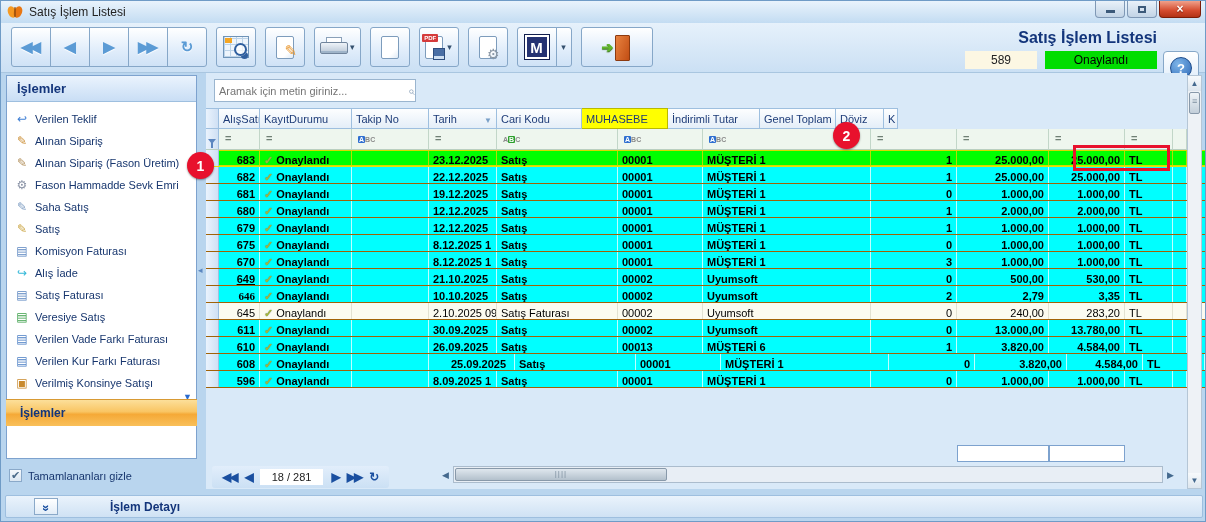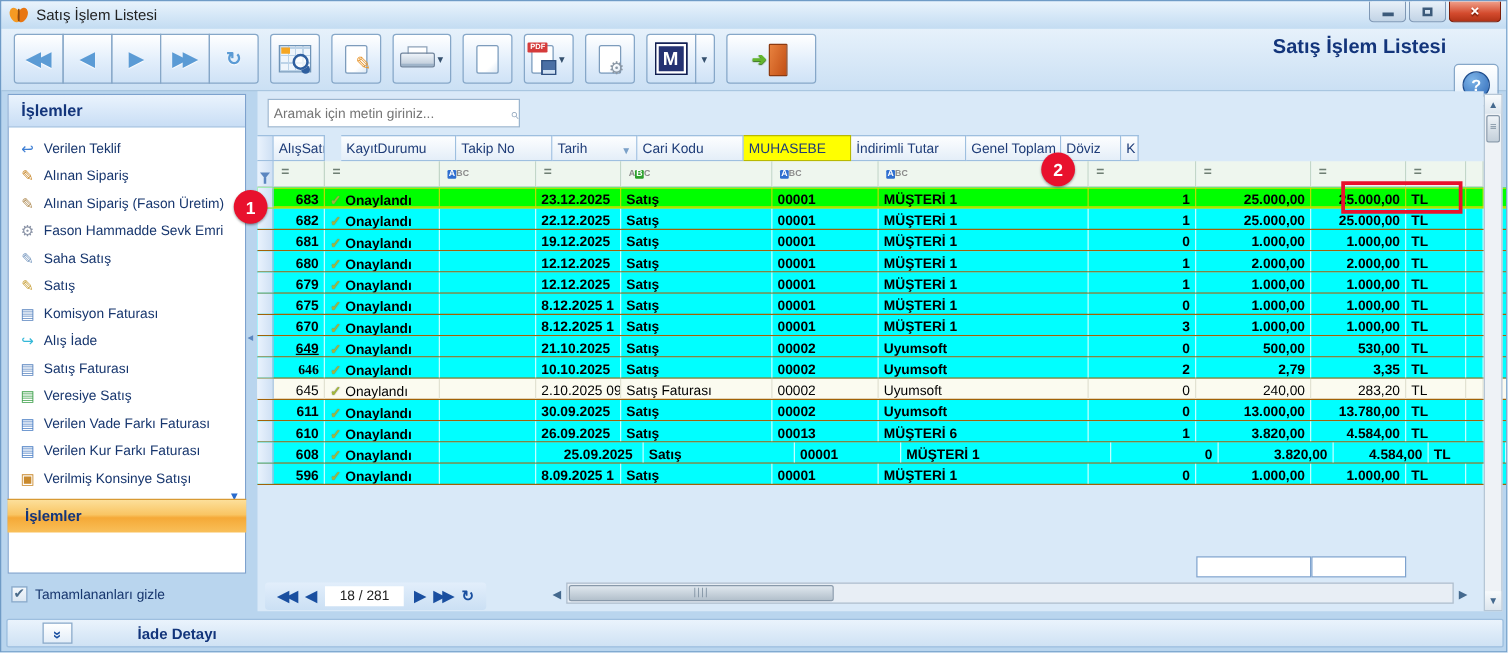--- a/index.html
+++ b/index.html
@@ -243,20 +243,24 @@
             <span class="dd-arrow" style="margin: 0px;">▾</span>
           </button>
         </div>
         <div class="tb-group spaced">
           <button class="tb-btn" style="min-width: 72px;">
             <span class="cicon icon-exit"></span>
           </button>
         </div>
       </div>
     <div id="panel-title">Satış İşlem Listesi</div>
+    <div id="panel-sub">
+      <div id="record-count">589</div>
+      <div id="status-badge" style="background: rgb(0, 221, 0);">Onaylandı</div>
+    </div>
     <div id="help-btn">
       <span class="qcircle">?</span>
     </div>
   </div>
 
   <div id="sidebar">
     <div id="sidebar-header">İşlemler</div>
     <div id="sidebar-items">
         <div class="sb-item">
           <span class="sb-icon" style="color: rgb(63, 127, 212);">↩</span>
@@ -321,21 +325,21 @@
   <span id="splitter-arrow">◂</span>
 
   <div id="grid">
     <div id="search-box">
       <input placeholder="Aramak için metin giriniz..." style="">
       <span class="mag">⌕</span>
     </div>
     <div id="gheader">
         <div class="hcell ind"></div>
         <div class="hcell" style="width: 41px; flex: 0 0 41px;"><span>AlışSatış</span></div>
-        <div class="hcell" style="width: 92px; flex: 0 0 92px; margin-left: 13px;"><span>KayıtDurumu</span></div>
+        <div class="hcell" style="width: 92px; flex: 0 0 92px;"><span>KayıtDurumu</span></div>
         <div class="hcell" style="width: 77px; flex: 0 0 77px;"><span>Takip No</span></div>
         <div class="hcell" style="width: 68px; flex: 0 0 68px;"><span>Tarih</span><span class="sort">▼</span></div>
         <div class="hcell" style="width: 85px; flex: 0 0 85px;"><span>Cari Kodu</span></div>
         <div class="hcell hl" style="width: 86px; flex: 0 0 86px;"><span>MUHASEBE</span></div>
         <div class="hcell" style="width: 92px; flex: 0 0 92px;"><span>İndirimli Tutar</span></div>
         <div class="hcell" style="width: 76px; flex: 0 0 76px;"><span>Genel Toplam</span></div>
         <div class="hcell" style="width: 48px; flex: 0 0 48px;"><span>Döviz</span></div>
         <div class="hcell" style="width: 14px; flex: 0 0 14px;"><span>K</span></div>
       </div>
     <div id="gfilter">
@@ -605,19 +609,19 @@
   <div id="vscroll">
     <div class="vbtn" style="top:0">▲</div>
     <div id="vthumb"></div>
     <div class="vbtn" style="bottom:0">▼</div>
   </div>
 
   <div id="detailbar">
     <div id="detail-chevron">
         <span>»</span>
       </div>
-    <span id="detail-label">İade Detayı</span>
+    <span id="detail-label">İşlem Detayı</span>
   </div>
 
   <div class="ann-circle" style="left:186px; top:151px;">1</div>
   <div class="ann-circle" style="left:832px; top:121px;">2</div>
   <div id="ann-rect" style="left:1072px; top:144px; width:97px; height:26px;"></div>
 </div>
 
 </body></html>

